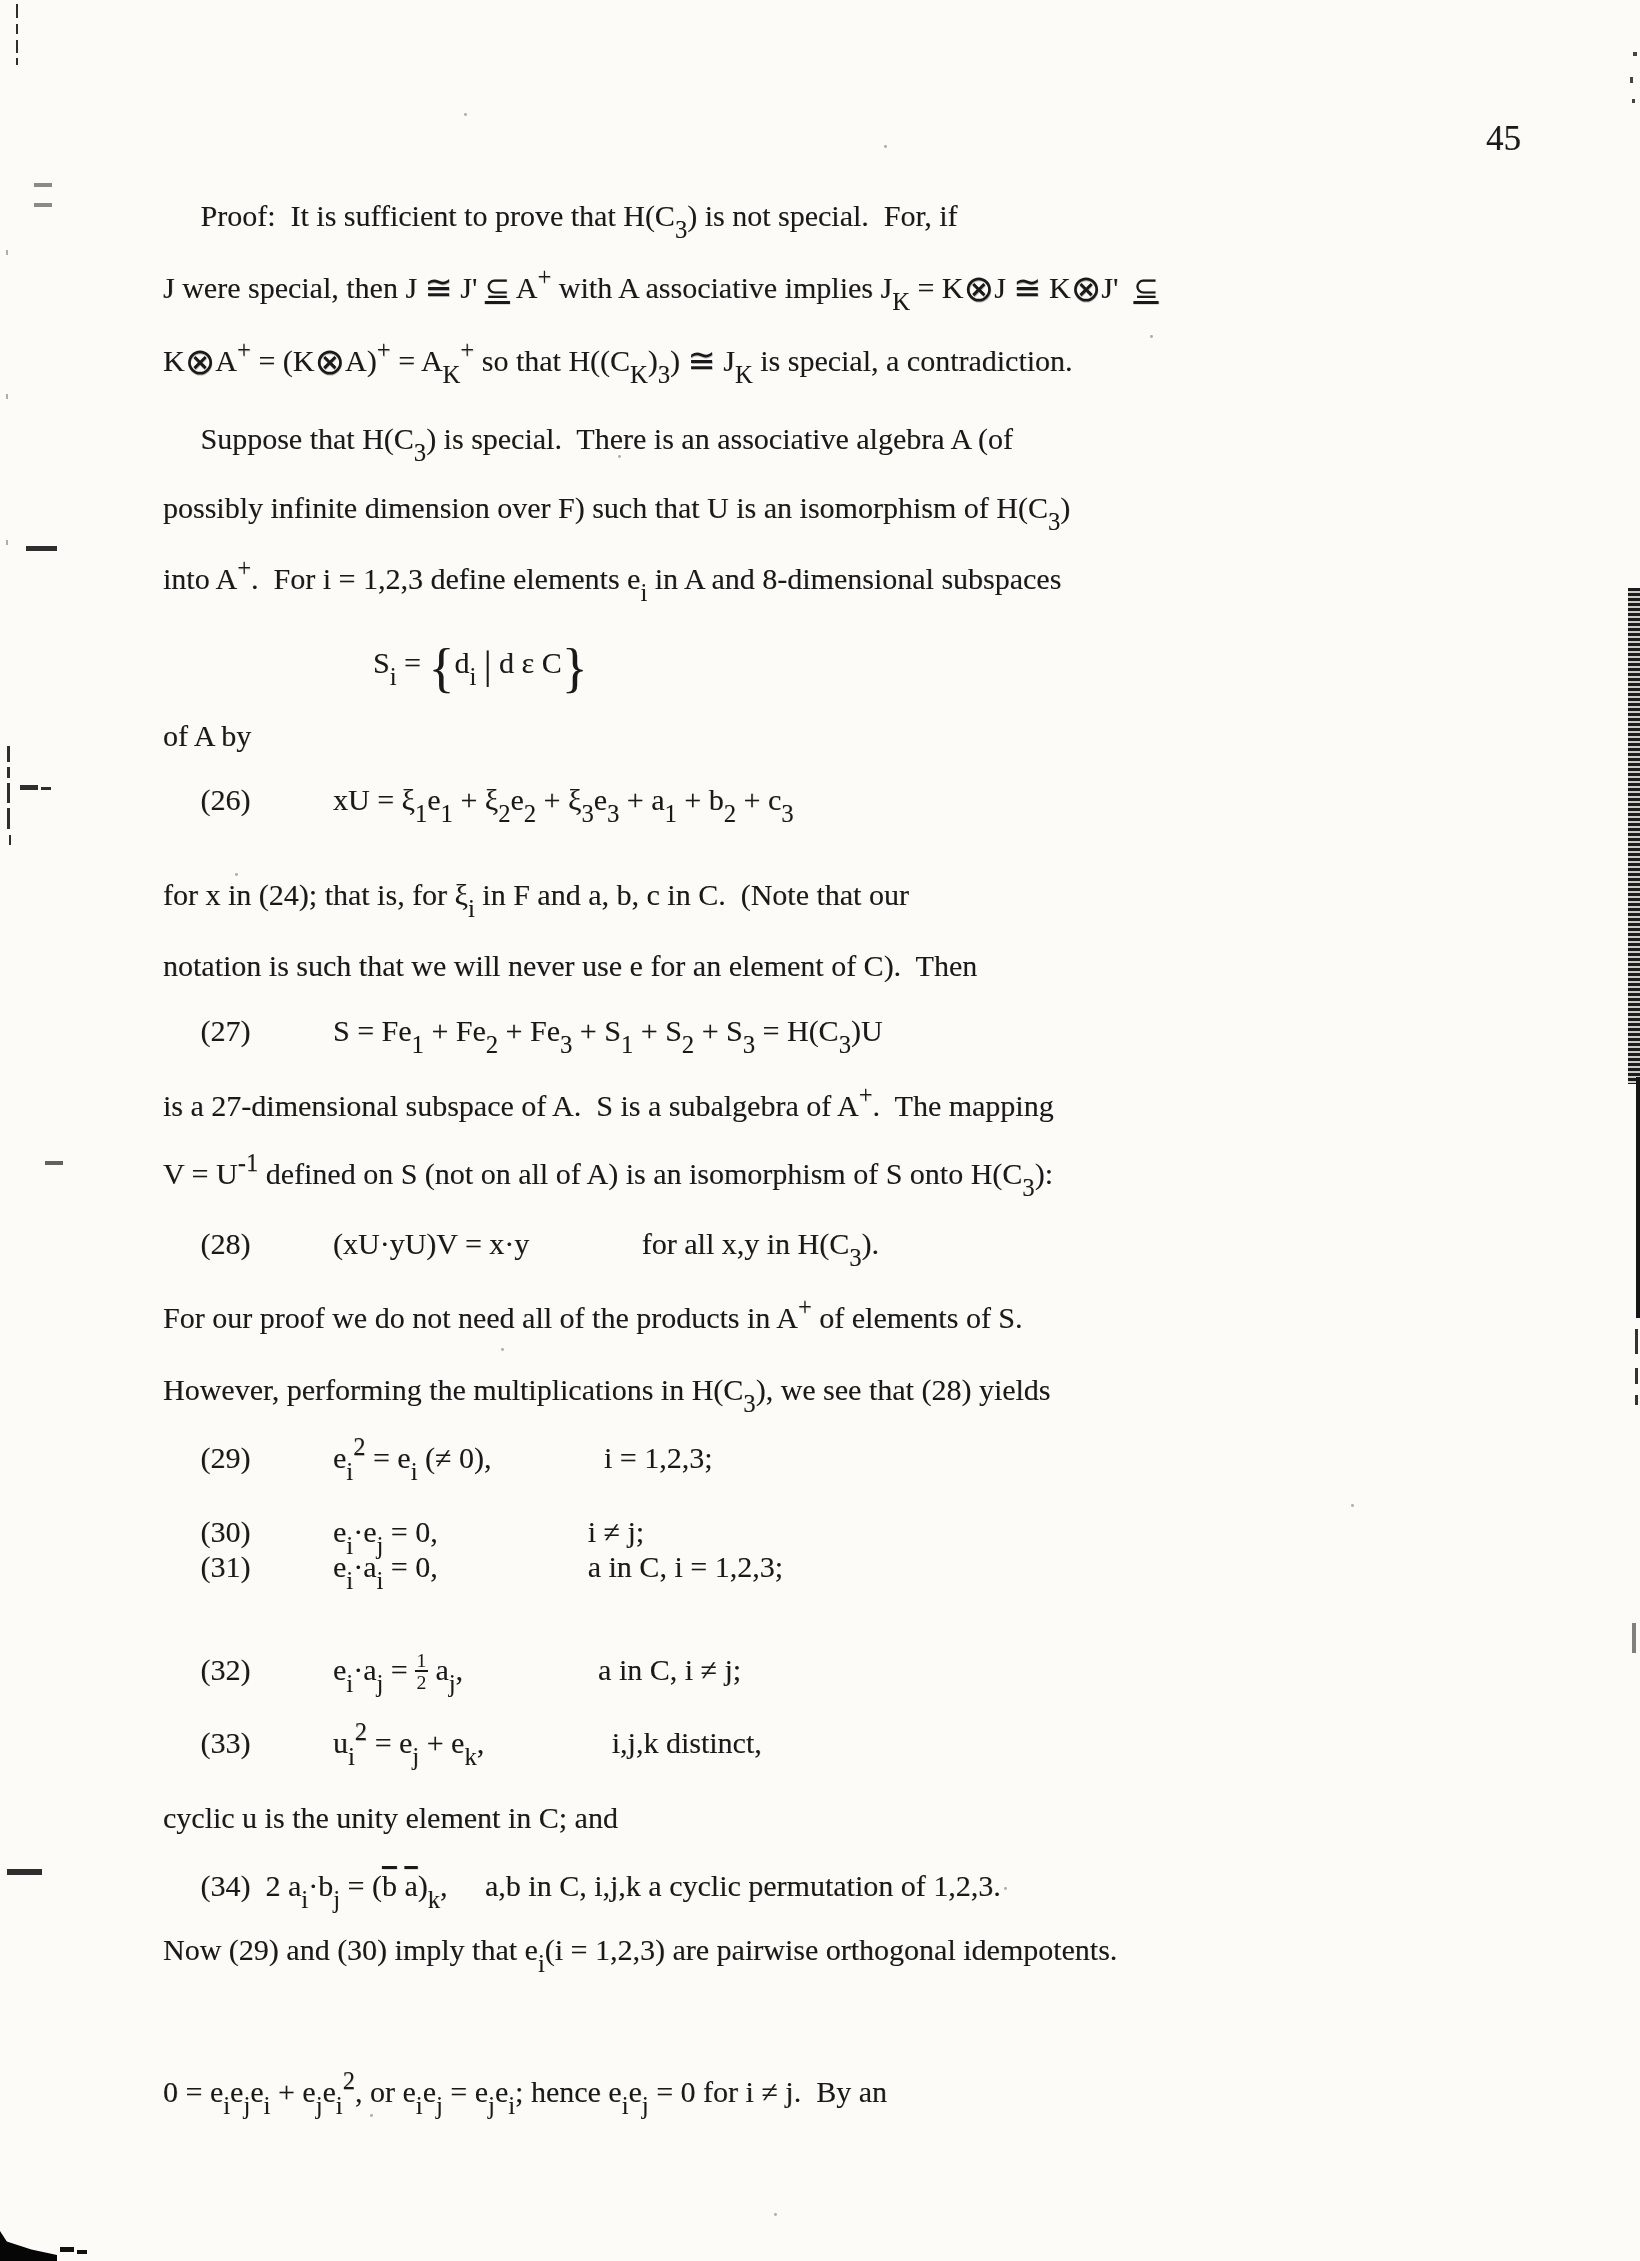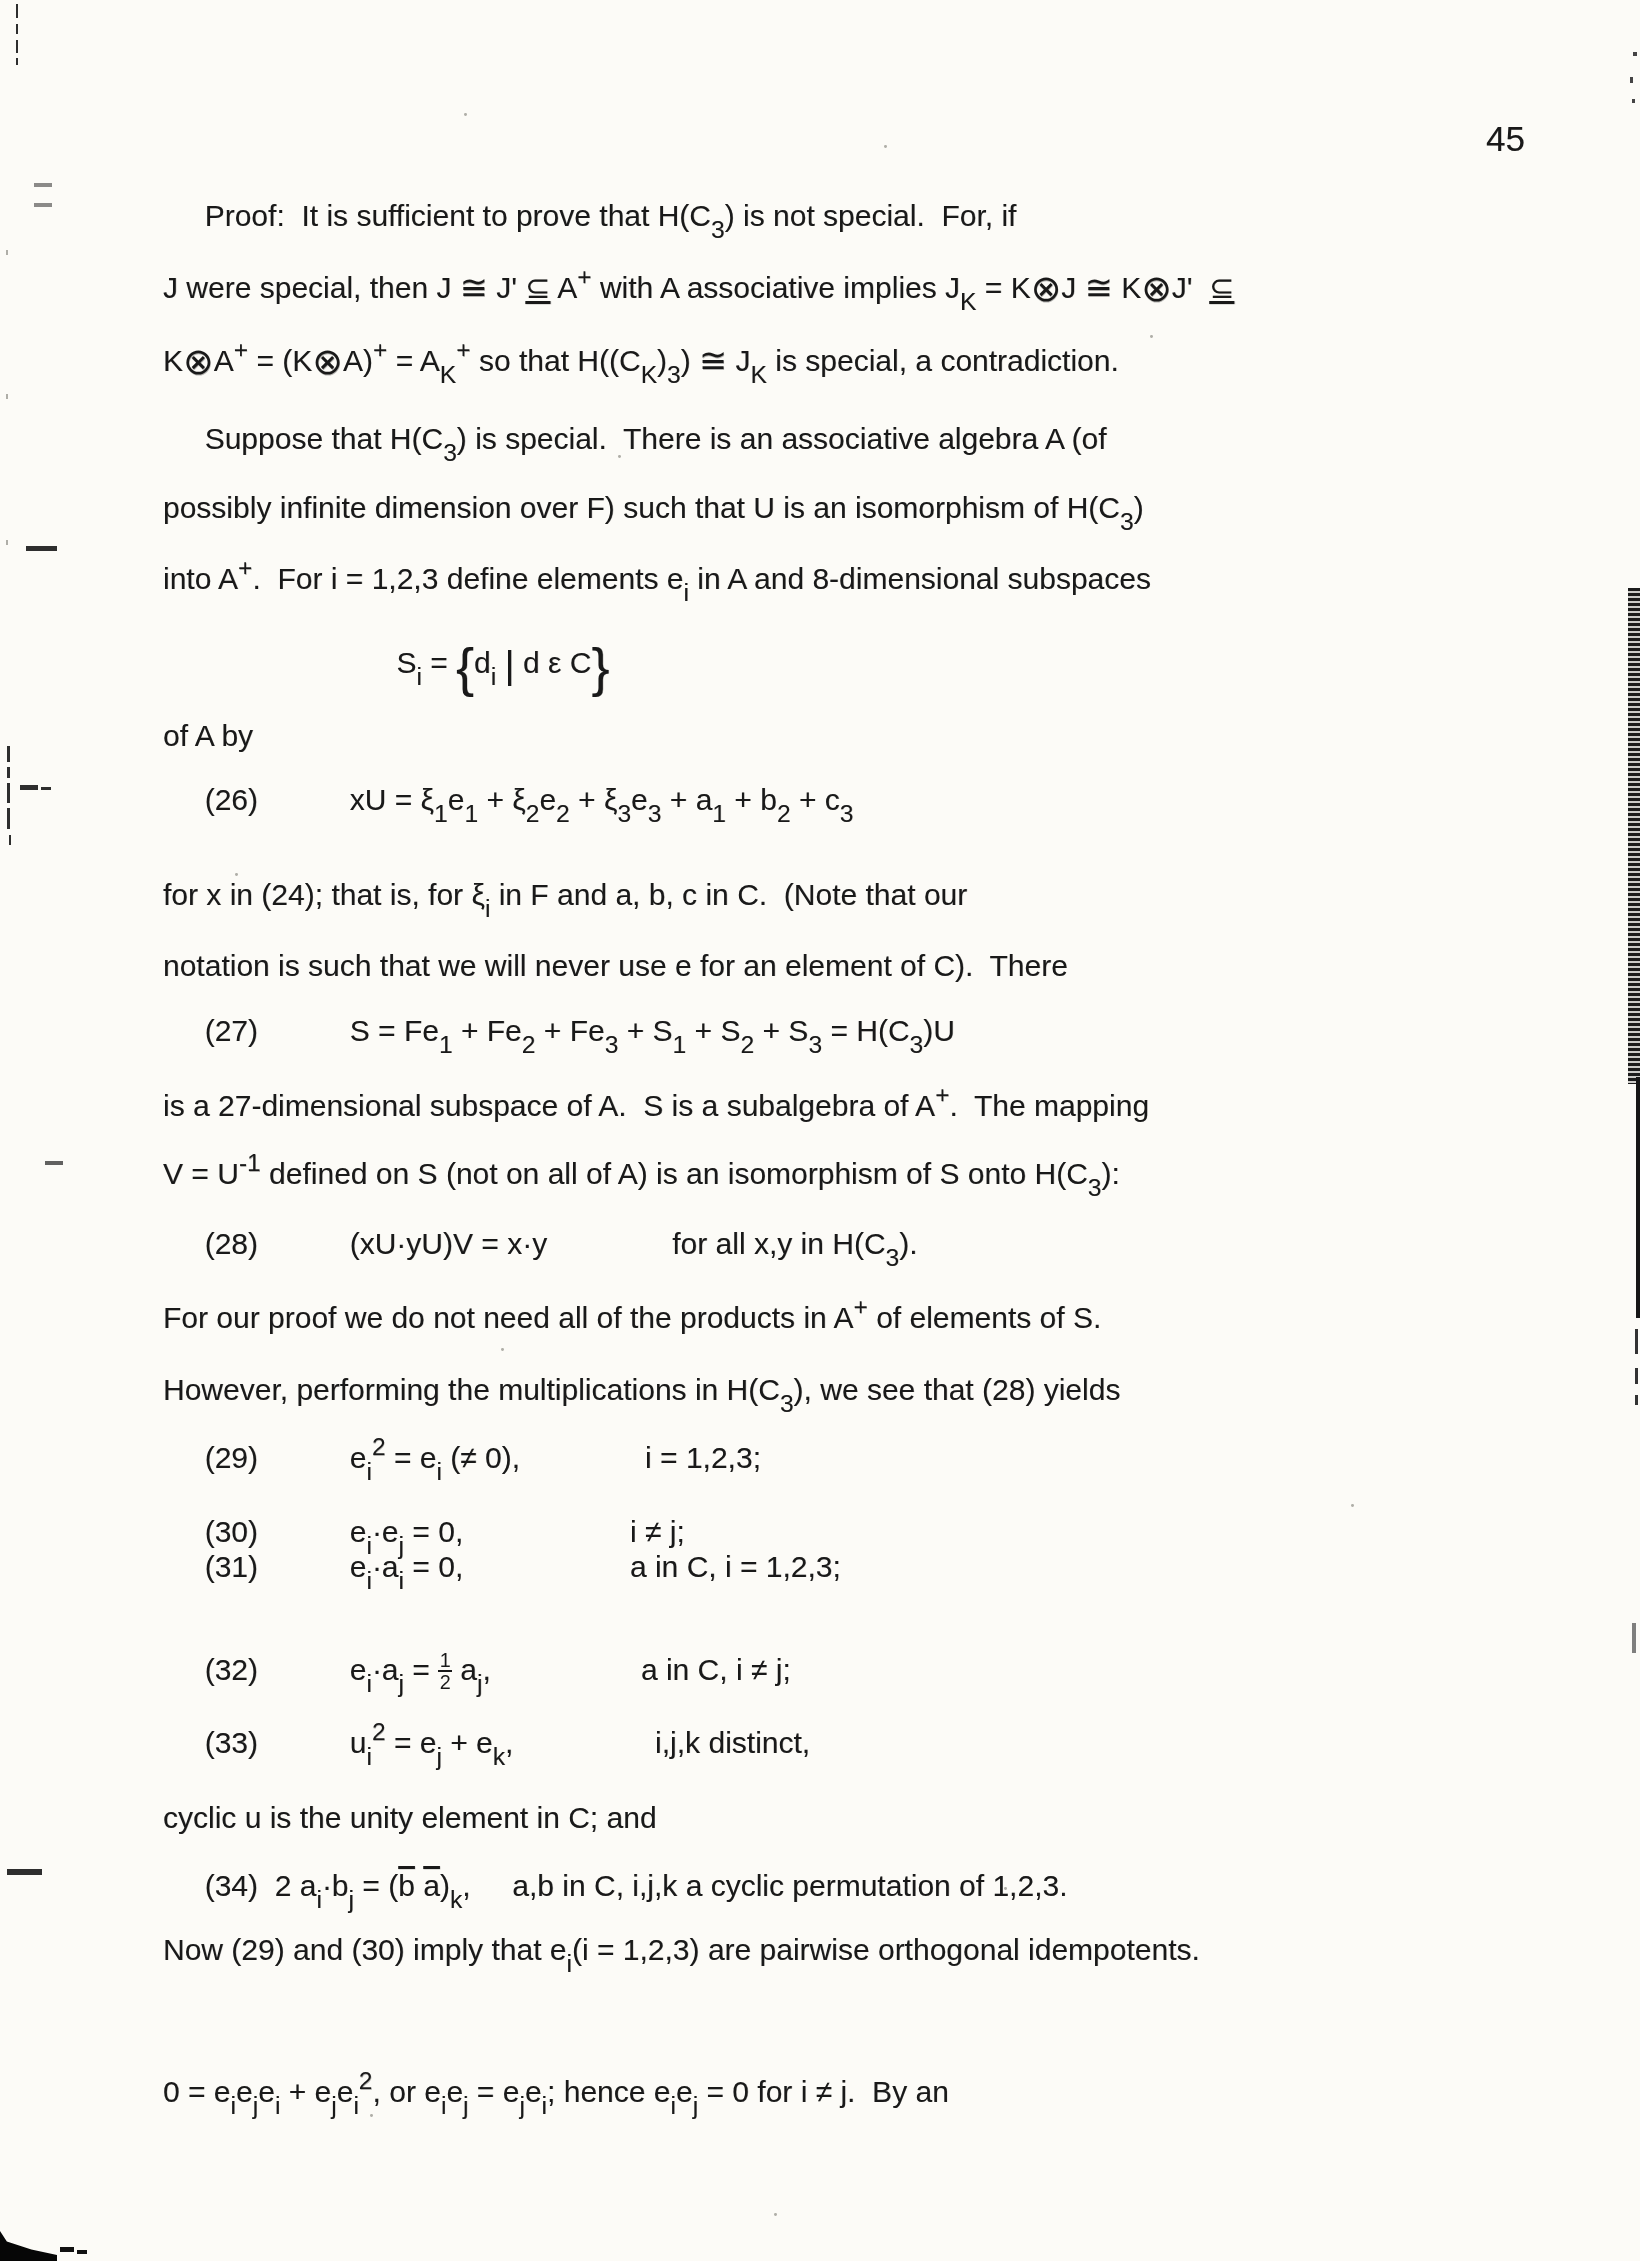--- a/index.html
+++ b/index.html
@@ -1,20 +1,20 @@
 <!DOCTYPE html>
 <html style="font-size:11.3px"><head>
 <meta charset="utf-8">
 <style>
   html,body{margin:0;padding:0;background:#e8e6e0;}
   .page{
     position:relative;
     width:1640px;height:2261px;
     background:#fcfbf7;
-    font-family:Liberation Sans, sans-serif;
+    font-family:Liberation Serif, serif;
     color:#191919;
     overflow:hidden;
     text-shadow:0.4px 0.4px 0 rgba(25,25,25,.32);
   }
   .ln{
     position:absolute;
     left:163px;
     font-size:30px;
     line-height:37px;
     white-space:pre;
@@ -49,21 +49,21 @@
   <div class="ln" style="top:197px">     Proof:  It is sufficient to prove that H(C<sub>3</sub>) is not special.  For, if</div>
   <div class="ln" style="top:269px">J were special, then J <span class="cong">≅</span> J' <span class="sseq">⊆</span> A<sup>+</sup> with A associative implies J<sub>K</sub> = K<span class="ox">⊗</span>J <span class="cong">≅</span> K<span class="ox">⊗</span>J'  <span class="sseq">⊆</span></div>
   <div class="ln" style="top:342px">K<span class="ox">⊗</span>A<sup>+</sup> = (K<span class="ox">⊗</span>A)<sup>+</sup> = A<sub>K</sub><sup>+</sup> so that H((C<sub>K</sub>)<sub>3</sub>) <span class="cong">≅</span> J<sub>K</sub> is special, a contradiction.</div>
   <div class="ln" style="top:420px">     Suppose that H(C<sub>3</sub>) is special.  There is an associative algebra A (of</div>
   <div class="ln" style="top:489px">possibly infinite dimension over F) such that U is an isomorphism of H(C<sub>3</sub>)</div>
   <div class="ln" style="top:560px">into A<sup>+</sup>.  For i = 1,2,3 define elements e<sub>i</sub> in A and 8-dimensional subspaces</div>
   <div class="ln" style="top:644px">                            S<sub>i</sub> = <span class="brace">{</span>d<sub>i</sub> <span class="vbar">|</span> d ε C<span class="brace">}</span></div>
   <div class="ln" style="top:717px">of A by</div>
   <div class="ln" style="top:781px">     (26)           xU = ξ<sub>1</sub>e<sub>1</sub> + ξ<sub>2</sub>e<sub>2</sub> + ξ<sub>3</sub>e<sub>3</sub> + a<sub>1</sub> + b<sub>2</sub> + c<sub>3</sub></div>
   <div class="ln" style="top:876px">for x in (24); that is, for ξ<sub>i</sub> in F and a, b, c in C.  (Note that our</div>
-  <div class="ln" style="top:947px">notation is such that we will never use e for an element of C).  There</div>
+  <div class="ln" style="top:947px">notation is such that we will never use e for an element of C).  Then</div>
   <div class="ln" style="top:1012px">     (27)           S = Fe<sub>1</sub> + Fe<sub>2</sub> + Fe<sub>3</sub> + S<sub>1</sub> + S<sub>2</sub> + S<sub>3</sub> = H(C<sub>3</sub>)U</div>
   <div class="ln" style="top:1087px">is a 27-dimensional subspace of A.  S is a subalgebra of A<sup>+</sup>.  The mapping</div>
   <div class="ln" style="top:1155px">V = U<sup>-1</sup> defined on S (not on all of A) is an isomorphism of S onto H(C<sub>3</sub>):</div>
   <div class="ln" style="top:1225px">     (28)           (xU·yU)V = x·y               for all x,y in H(C<sub>3</sub>).</div>
   <div class="ln" style="top:1299px">For our proof we do not need all of the products in A<sup>+</sup> of elements of S.</div>
   <div class="ln" style="top:1371px">However, performing the multiplications in H(C<sub>3</sub>), we see that (28) yields</div>
   <div class="ln" style="top:1439px">     (29)           e<sub>i</sub><sup>2</sup> = e<sub>i</sub> (≠ 0),               i = 1,2,3;</div>
   <div class="ln" style="top:1513px">     (30)           e<sub>i</sub>·e<sub>j</sub> = 0,                    i ≠ j;</div>
   <div class="ln" style="top:1548px">     (31)           e<sub>i</sub>·a<sub>i</sub> = 0,                    a in C, i = 1,2,3;</div>
   <div class="ln" style="top:1650px">     (32)           e<sub>i</sub>·a<sub>j</sub> = <span class="frac"><span class="n">1</span><span class="d">2</span></span> a<sub>j</sub>,                  a in C, i ≠ j;</div>

